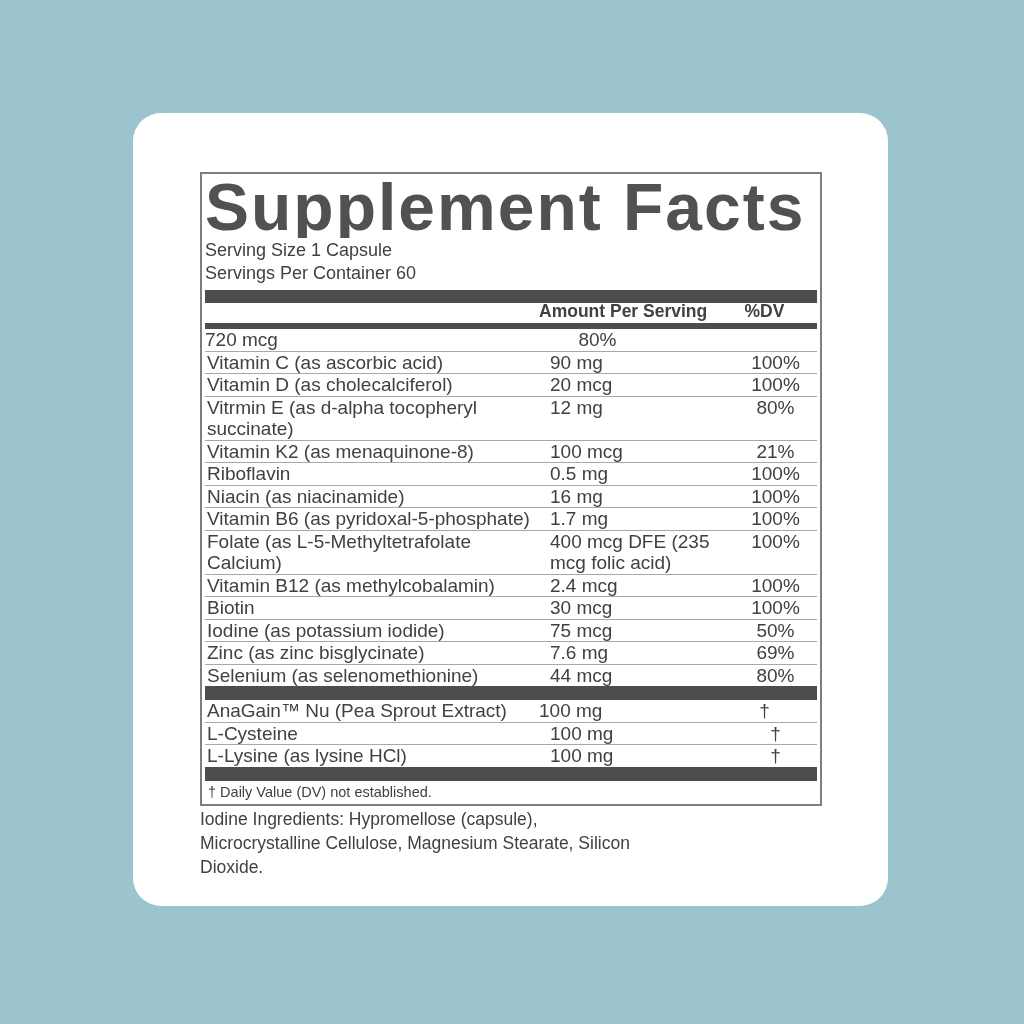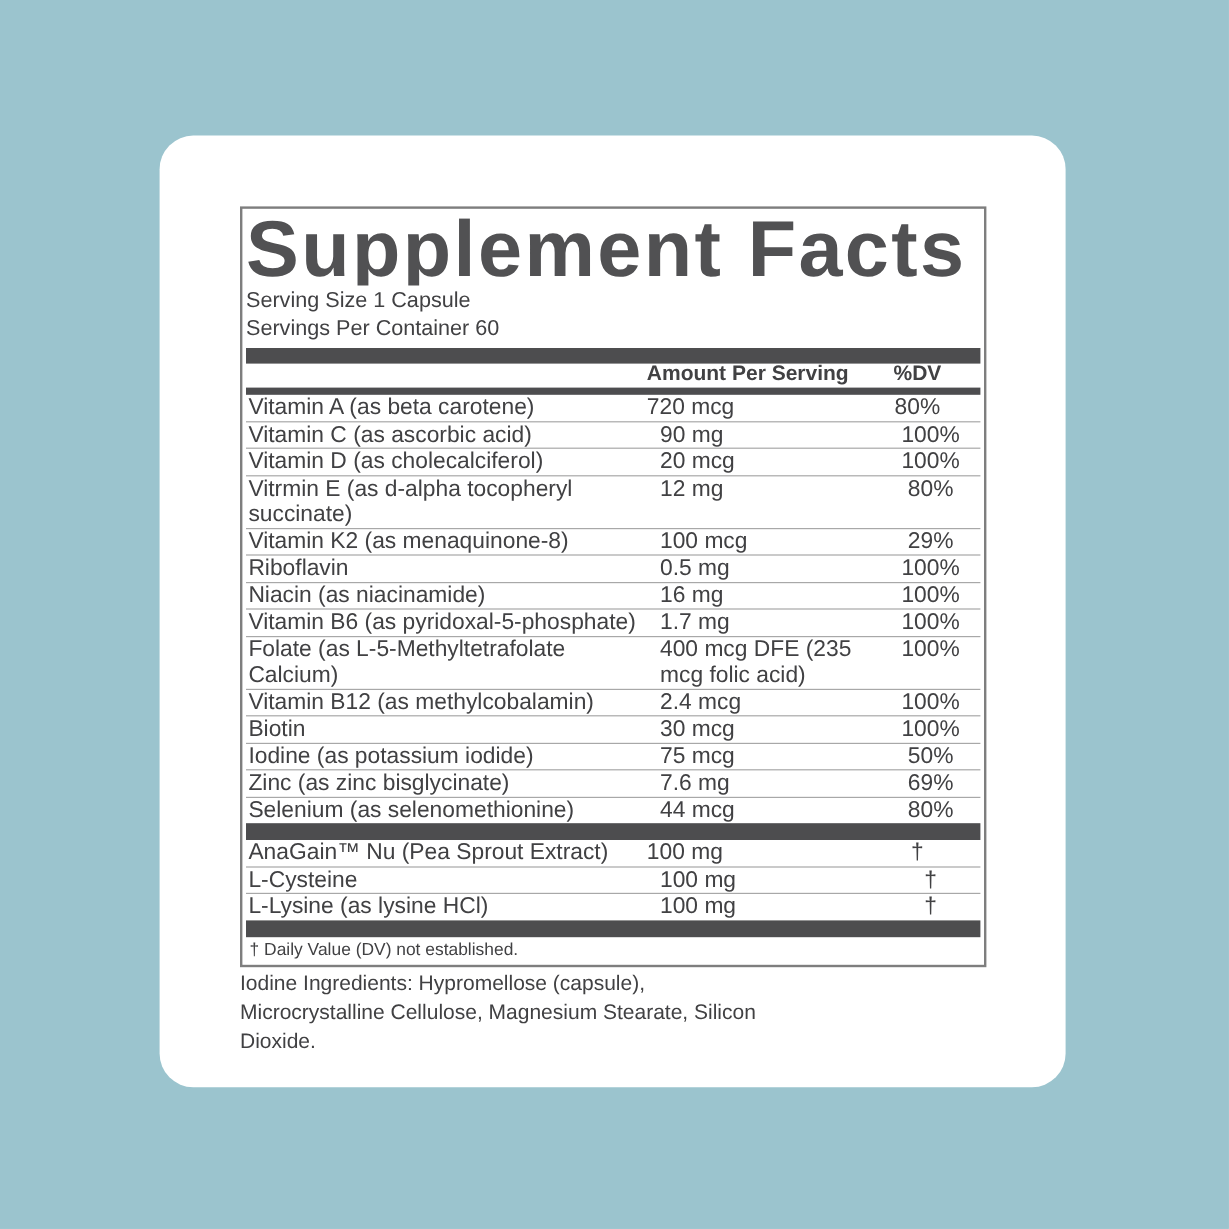--- a/index.html
+++ b/index.html
@@ -104,21 +104,20 @@
     <div class="hdr">
       <div class="col-name"></div>
       <div class="col-amt">Amount Per Serving</div>
       <div class="col-dv">%DV</div>
     </div>
 
     <div class="bar bar-mid"></div>
 
     <div id="vitamin-rows">
   <div class="row">
-    <div class="col-name">Vitamin A (as beta carotene)</div>
     <div class="col-amt">720 mcg</div>
     <div class="col-dv">80%</div>
   </div>
 
   <div class="row">
     <div class="col-name">Vitamin C (as ascorbic acid)</div>
     <div class="col-amt">90 mg</div>
     <div class="col-dv">100%</div>
   </div>
 
@@ -130,21 +129,21 @@
 
   <div class="row">
     <div class="col-name">Vitrmin E (as d-alpha tocopheryl succinate)</div>
     <div class="col-amt">12 mg</div>
     <div class="col-dv">80%</div>
   </div>
 
   <div class="row">
     <div class="col-name">Vitamin K2 (as menaquinone-8)</div>
     <div class="col-amt">100 mcg</div>
-    <div class="col-dv">29%</div>
+    <div class="col-dv">21%</div>
   </div>
 
   <div class="row">
     <div class="col-name">Riboflavin</div>
     <div class="col-amt">0.5 mg</div>
     <div class="col-dv">100%</div>
   </div>
 
   <div class="row">
     <div class="col-name">Niacin (as niacinamide)</div>

